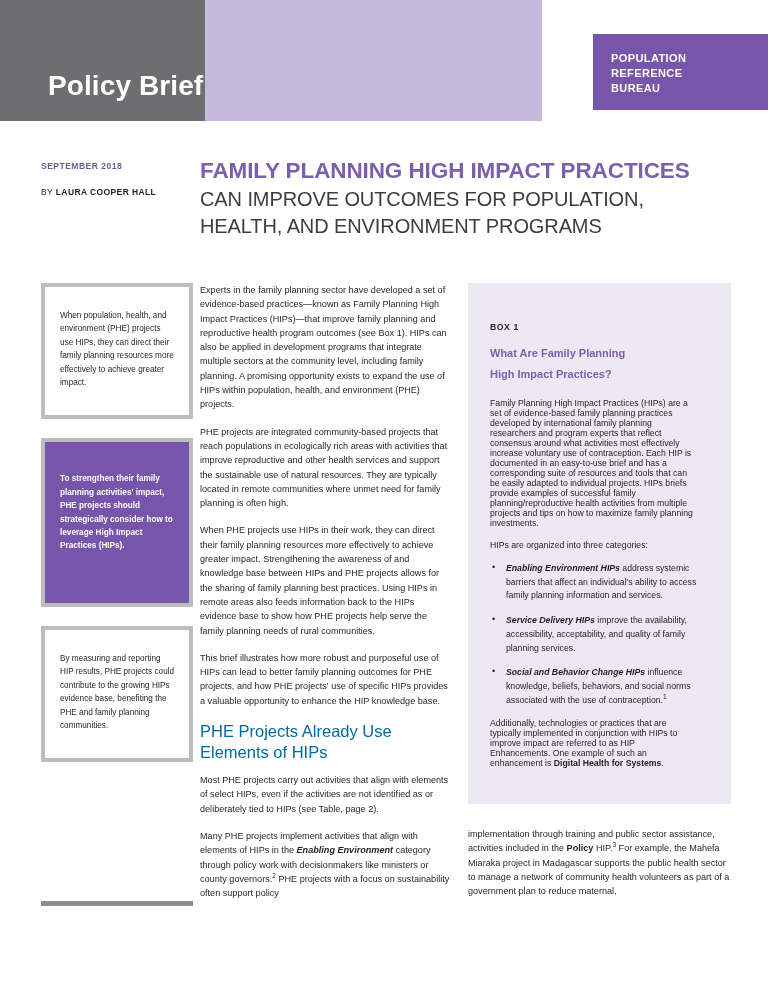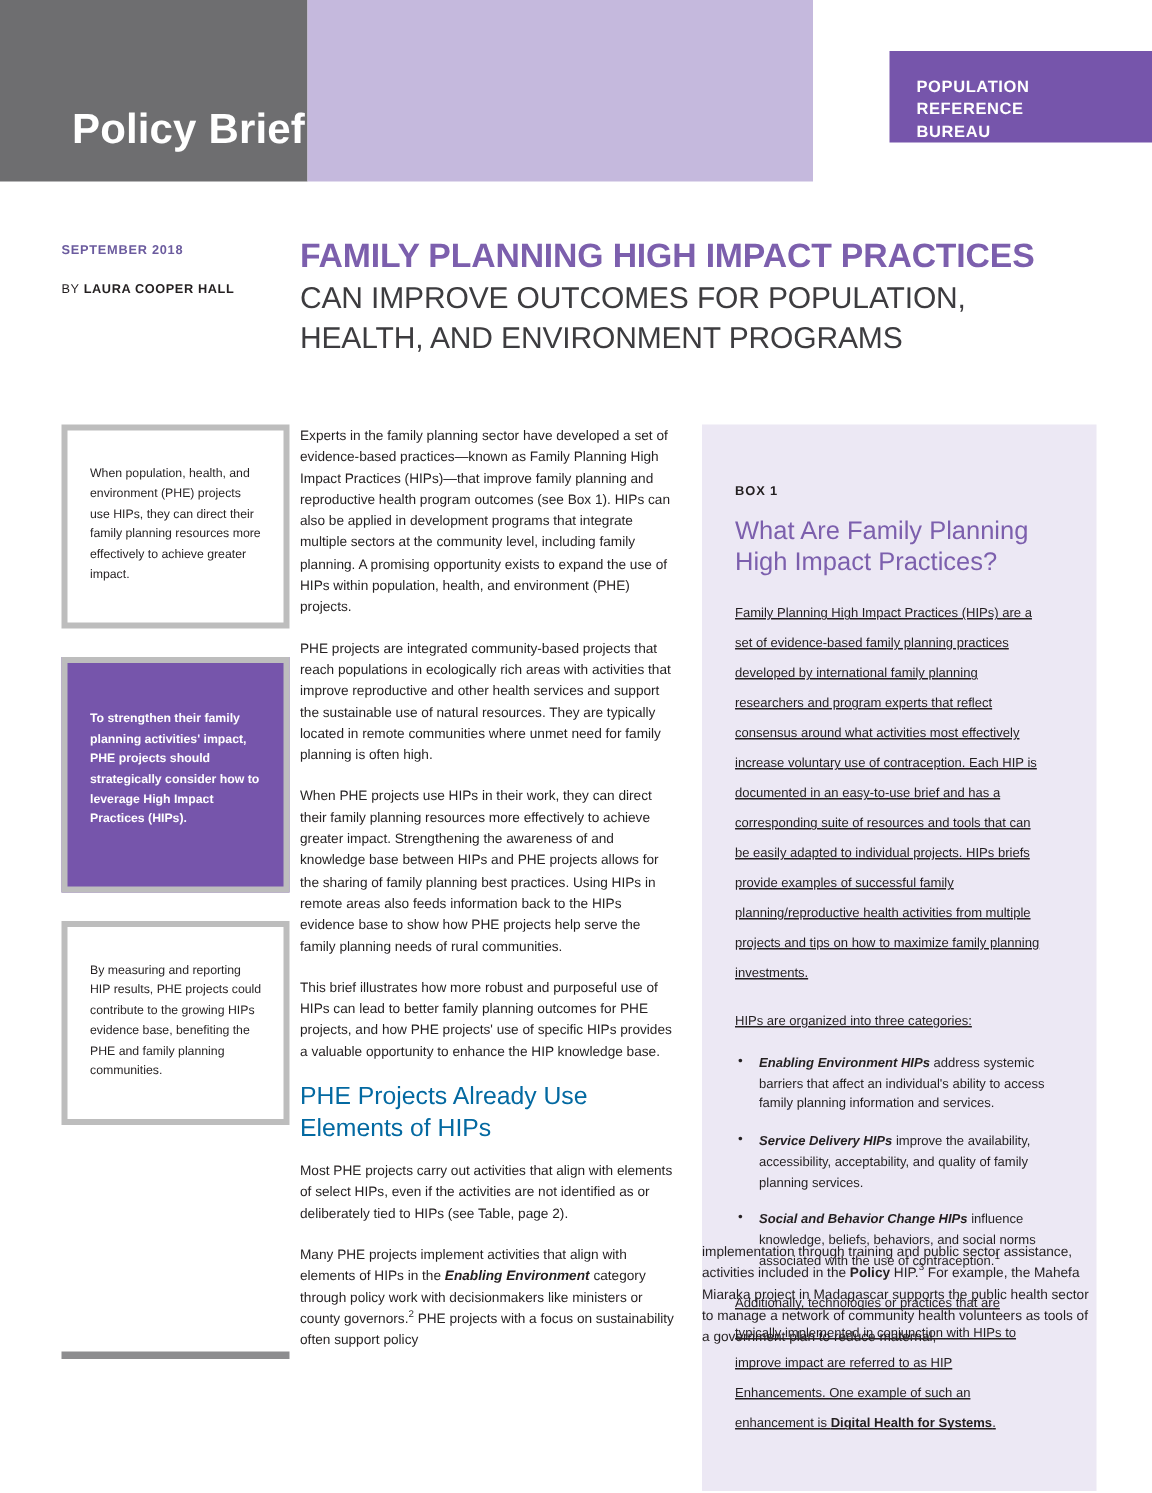--- a/index.html
+++ b/index.html
@@ -51,21 +51,21 @@
     font-size: 28px;
     font-weight: bold;
     color: #ffffff;
     letter-spacing: 0.1px;
   }
   .prb-logo {
     position: absolute;
     left: 593px;
     top: 34px;
     width: 175px;
-    height: 61px;
+    height: 76px;
     background: #7655ab;
   }
   .prb-logo-text {
     position: absolute;
     left: 18px;
     top: 17px;
     font-size: 11px;
     font-weight: bold;
     line-height: 15px;
     color: #ffffff;
@@ -130,21 +130,21 @@
     font-size: 8.2px;
     line-height: 13.4px;
     background: #ffffff;
     color: #231f20;
   }
   .callout.filled {
     background: #7655ab;
     color: #ffffff;
     border-color: #bdbdbd;
     padding-top: 30px;
-    padding-bottom: 38px;
+    padding-bottom: 50px;
     font-weight: bold;
   }
   .callout.plain-2 { padding-top: 22px; padding-bottom: 26px; }
   .callout.plain-3 { padding-top: 22px; padding-bottom: 26px; }
 
   .left-rule {
     position: absolute;
     left: 41px;
     top: 901px;
     width: 152px;
@@ -185,32 +185,31 @@
     padding: 39px 22px 24px 22px;
   }
   .box1-label {
     font-size: 8.6px;
     font-weight: bold;
     letter-spacing: 0.6px;
     color: #231f20;
     margin-bottom: 11px;
   }
   .box1-title {
-    font-size: 17px;
-    font-weight: normal;
+    font-size: 11px;
+    font-weight: bold;
     color: #7c5fad;
     line-height: 21px;
     margin-bottom: 13px;
   }
   .box1 p {
     margin: 0 16px 12px 0;
     font-size: 8.7px;
-    line-height: 20px;
-    color: #231f20;
-    text-decoration: underline;
+    line-height: 10px;
+    color: #231f20;
   }
   .box1 ul {
     margin: 0 0 11px 0;
     padding: 0 0 0 16px;
     list-style: none;
   }
   .box1 li {
     position: relative;
     font-size: 8.7px;
     line-height: 13.7px;
@@ -296,14 +295,14 @@
   <p>HIPs are organized into three categories:</p>
   <ul>
     <li><span class="bullet">•</span><i>Enabling Environment HIPs</i><span> address systemic barriers that affect an individual's ability to access family planning information and services.</span></li>
     <li><span class="bullet">•</span><i>Service Delivery HIPs</i><span> improve the availability, accessibility, acceptability, and quality of family planning services.</span></li>
     <li><span class="bullet">•</span><i>Social and Behavior Change HIPs</i><span> influence knowledge, beliefs, behaviors, and social norms associated with the use of contraception.</span><sup>1</sup></li>
   </ul>
   <p><span>Additionally, technologies or practices that are typically implemented in conjunction with HIPs to improve impact are referred to as HIP Enhancements. One example of such an enhancement is </span><b class="b">Digital Health for Systems</b><span>.</span></p>
 </div>
 
 <div class="right-flow">
-  <p><span>implementation through training and public sector assistance, activities included in the </span><b class="b">Policy</b><span> HIP.</span><sup>3</sup><span> For example, the Mahefa Miaraka project in Madagascar supports the public health sector to manage a network of community health volunteers as tools of a government plan to reduce maternal,</span></p>
+  <p><span>implementation through training and public sector assistance, activities included in the </span><b class="b">Policy</b><span> HIP.</span><sup>3</sup><span> For example, the Mahefa Miaraka project in Madagascar supports the public health sector to manage a network of community health volunteers as part of a government plan to reduce maternal,</span></p>
 </div>
 
 </body></html>

